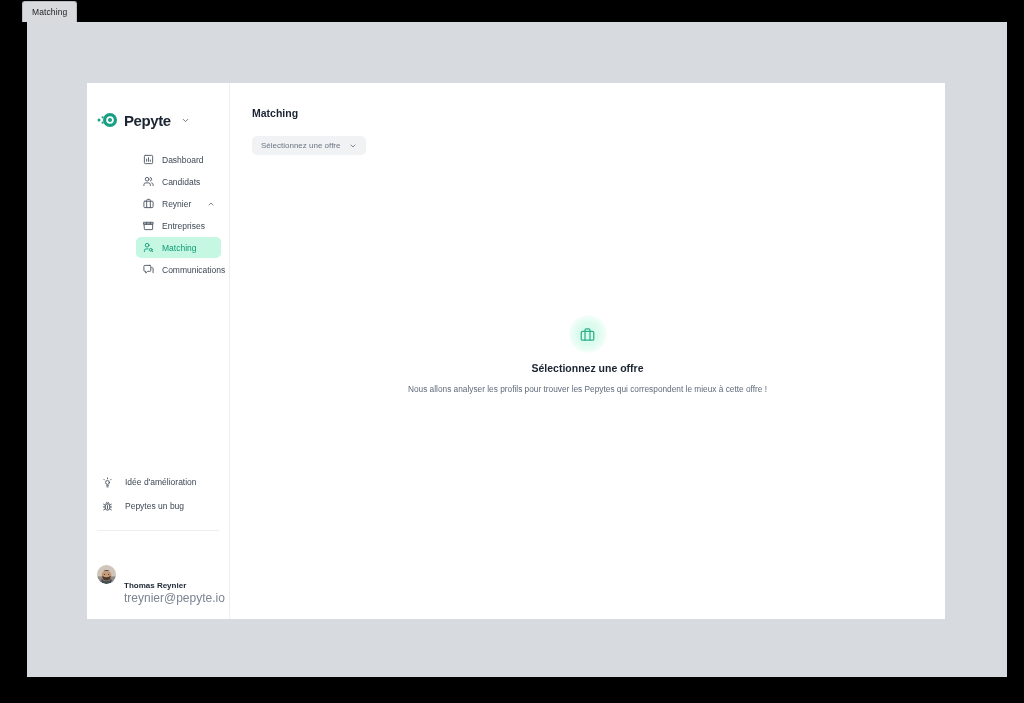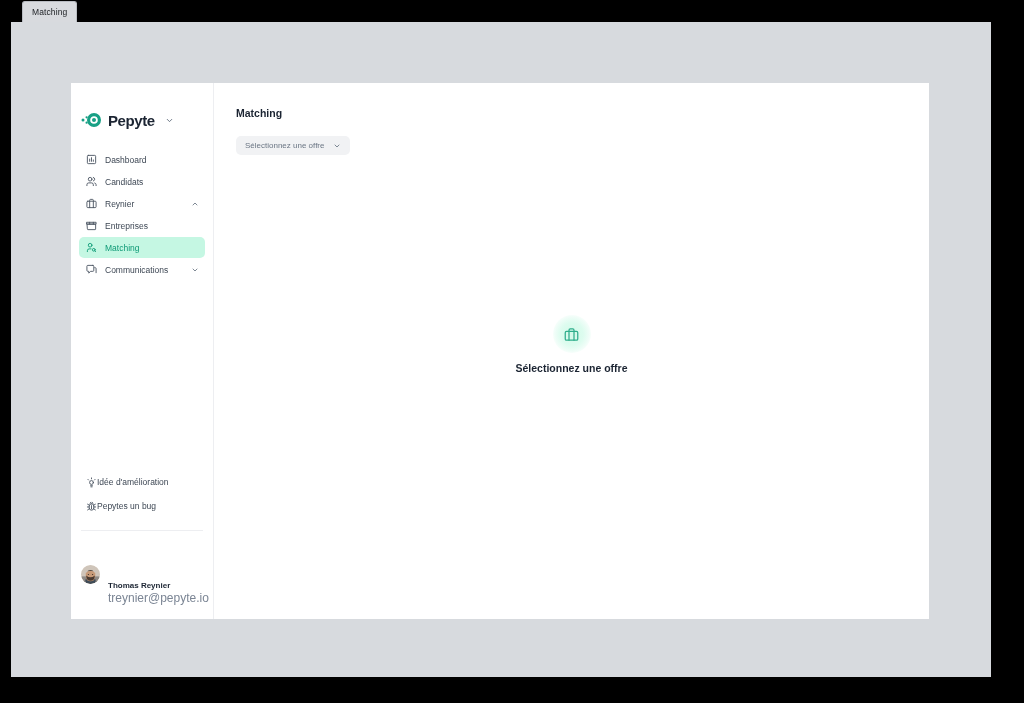--- a/index.html
+++ b/index.html
@@ -22,21 +22,21 @@
     border:1px solid #b9bcc2;
     border-bottom:none;
     border-radius:3px 3px 0 0;
     display:flex; align-items:center;
     font-size:8.5px; color:#1c1f23;
     letter-spacing:.1px;
     white-space:nowrap;
   }
 
   #viewport{
-    position:absolute; left:11px; top:22px;
+    position:absolute; left:27px; top:22px;
     width:980px; height:655px;
     background:#d7dade;
   }
 
   
   #app-card{
     position:absolute; left:60px; top:61px;
     width:858px; height:536px;
     background:#ffffff;
     display:flex;
@@ -57,39 +57,39 @@
     padding:22px 0 0 9px;
     height:52px;
   }
   #brand-logo{ display:flex; align-items:center; gap:2px; }
   .brand-text{
     font-size:15px; font-weight:bold; color:#1b2432;
     letter-spacing:-.4px;
   }
   #brand-chevron{ margin-left:4px; color:#5f6b7a; display:flex; }
 
-  #nav{ margin-top:14px; padding:0 8px; display:flex; flex-direction:column; gap:1px; }
+  #nav{ margin-top:14px; padding:0 8px; display:flex; flex-direction:column; gap:1px;margin-left:41px; }
   .nav-item{
     display:flex; align-items:center; gap:8px;
     height:21px; padding:0 6px;
     border-radius:5px;
     font-size:8.5px; color:#3d4754;
     cursor:pointer; position:relative;
   }
   .nav-item .nav-icon{ display:flex; align-items:center; justify-content:center; width:12px; flex:none; color:#4b5563; }
   .nav-item.active{ background:#c5f7e3; color:#0f9b77; }
   .nav-item.active .nav-icon{ color:#0f9b77; }
   .nav-label{ flex:1; white-space:nowrap; }
   .nav-caret{ display:flex; align-items:center; color:#6b7684; }
 
   #sidebar-spacer{ flex:1; }
 
   #sidebar-utils{ padding:0 8px 8px; display:flex; flex-direction:column; gap:4px; }
   .util-item{
-    display:flex; align-items:center; gap:0;
+    display:flex; align-items:center; gap:12px;
     height:20px; padding:0 6px;
     font-size:8.5px; color:#3d4754; cursor:pointer;
   }
   .util-item .util-icon{ display:flex; width:12px; justify-content:center; color:#4b5563; flex:none; }
 
   #sidebar-divider{ height:1px; background:#edeef1; margin:6px 10px 0; }
 
   #user-block{
     display:flex; align-items:center; gap:8px;
     padding:12px 10px 14px;
@@ -324,18 +324,19 @@
       </div>
 
       <div id="empty-state">
         <div id="empty-icon-wrap">
           <svg width="15" height="15" viewBox="0 0 24 24" fill="none" stroke="currentColor" stroke-width="2" stroke-linecap="round" stroke-linejoin="round">
               <rect x="2" y="7" width="20" height="14" rx="2"></rect>
               <path d="M16 21V5a2 2 0 0 0-2-2h-4a2 2 0 0 0-2 2v16"></path>
             </svg>
         </div>
         <div id="empty-title">Sélectionnez une offre</div>
+        <div id="empty-sub">Nous allons analyser les profils pour trouver les Pepytes qui correspondent le mieux à cette offre !</div>
       </div>
 
     </main>
 
   </div>
 </div>
 
 </body></html>

